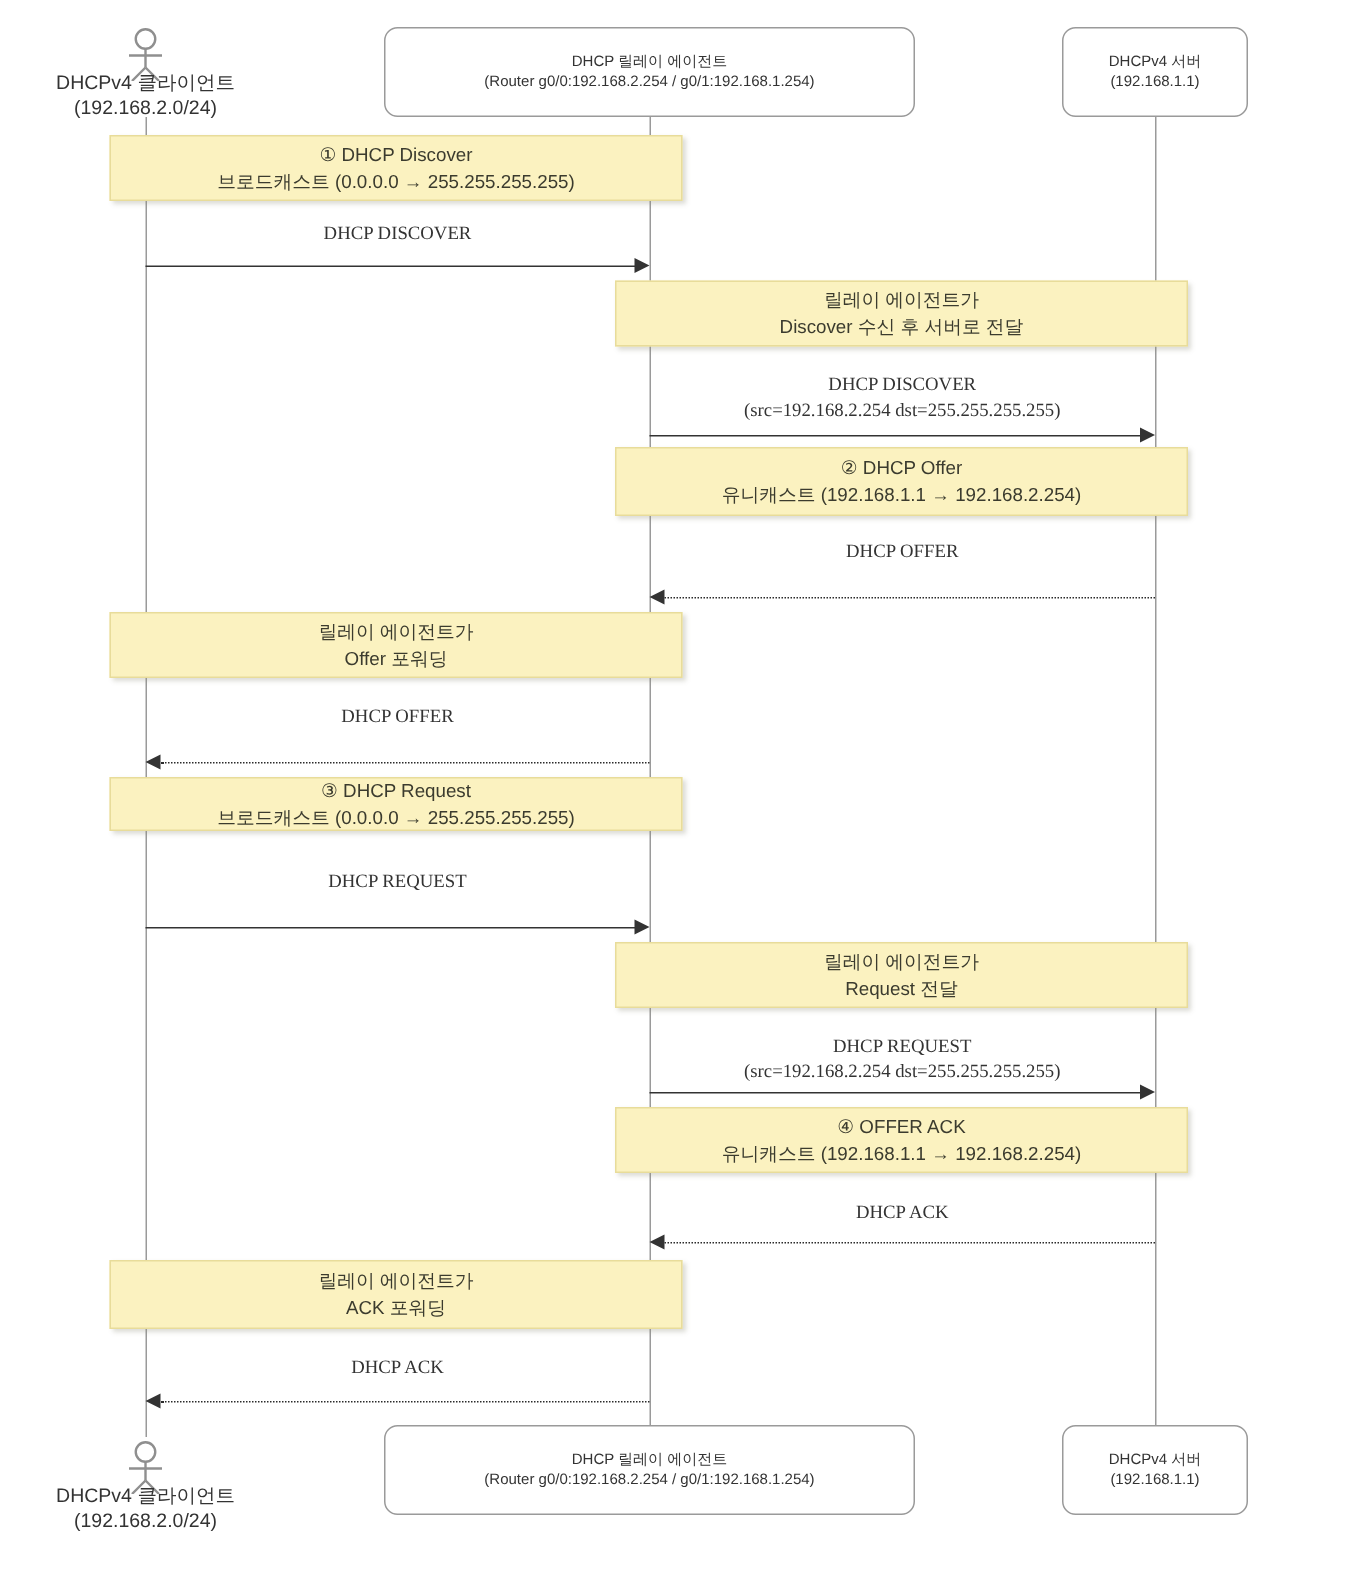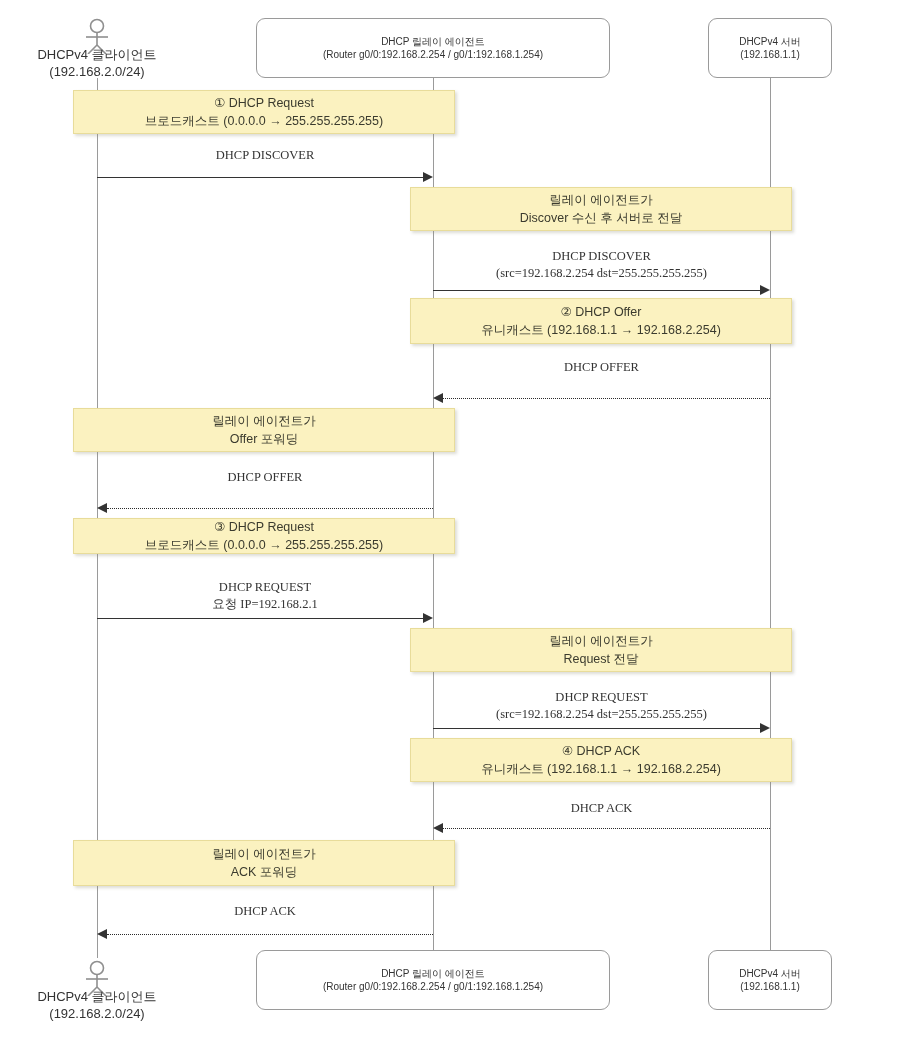--- a/index.html
+++ b/index.html
@@ -144,21 +144,21 @@
     <div class="p-line1">DHCP 릴레이 에이전트</div>
     <div class="p-line2">(Router g0/0:192.168.2.254 / g0/1:192.168.1.254)</div>
   </div>
 
   <div class="participant" style="left:708px; top:18px; width:124px; height:60px;">
     <div class="p-line1">DHCPv4 서버</div>
     <div class="p-line2">(192.168.1.1)</div>
   </div>
 
   <div class="note" style="left:73px; top:90px; width:382px; height:44px;">
-    <div class="n-line">① DHCP Request</div>
+    <div class="n-line">① DHCP Discover</div>
     <div class="n-line">브로드캐스트 (0.0.0.0 → 255.255.255.255)</div>
   </div>
 
   <div class="msg-label" style="left:97px; top:147px; width:336px;">
     <div>DHCP DISCOVER</div>
   </div>
   <div class="arrow-line" style="left:97px; top:177px; width:328px;"></div>
   <div class="arrow-head right" style="left:423px; top:172px;"></div>
 
   <div class="note" style="left:410px; top:187px; width:382px; height:44px;">
@@ -195,39 +195,38 @@
   <div class="arrow-line dotted" style="left:107px; top:508px; width:326px;"></div>
   <div class="arrow-head left" style="left:97px; top:503px;"></div>
 
   <div class="note" style="left:73px; top:518px; width:382px; height:36px;">
     <div class="n-line">③ DHCP Request</div>
     <div class="n-line">브로드캐스트 (0.0.0.0 → 255.255.255.255)</div>
   </div>
 
   <div class="msg-label" style="left:97px; top:579px; width:336px;">
     <div>DHCP REQUEST</div>
-    <div>요청 IP=192.168.2.1</div>
   </div>
   <div class="arrow-line" style="left:97px; top:618px; width:328px;"></div>
   <div class="arrow-head right" style="left:423px; top:613px;"></div>
 
   <div class="note" style="left:410px; top:628px; width:382px; height:44px;">
     <div class="n-line">릴레이 에이전트가</div>
     <div class="n-line">Request 전달</div>
   </div>
 
   <div class="msg-label" style="left:433px; top:689px; width:337px;">
     <div>DHCP REQUEST</div>
     <div>(src=192.168.2.254 dst=255.255.255.255)</div>
   </div>
   <div class="arrow-line" style="left:433px; top:728px; width:329px;"></div>
   <div class="arrow-head right" style="left:760px; top:723px;"></div>
 
   <div class="note" style="left:410px; top:738px; width:382px; height:44px;">
-    <div class="n-line">④ DHCP ACK</div>
+    <div class="n-line">④ OFFER ACK</div>
     <div class="n-line">유니캐스트 (192.168.1.1 → 192.168.2.254)</div>
   </div>
 
   <div class="msg-label" style="left:433px; top:800px; width:337px;">
     <div>DHCP ACK</div>
   </div>
   <div class="arrow-line dotted" style="left:443px; top:828px; width:327px;"></div>
   <div class="arrow-head left" style="left:433px; top:823px;"></div>
 
   <div class="note" style="left:73px; top:840px; width:382px; height:46px;">

